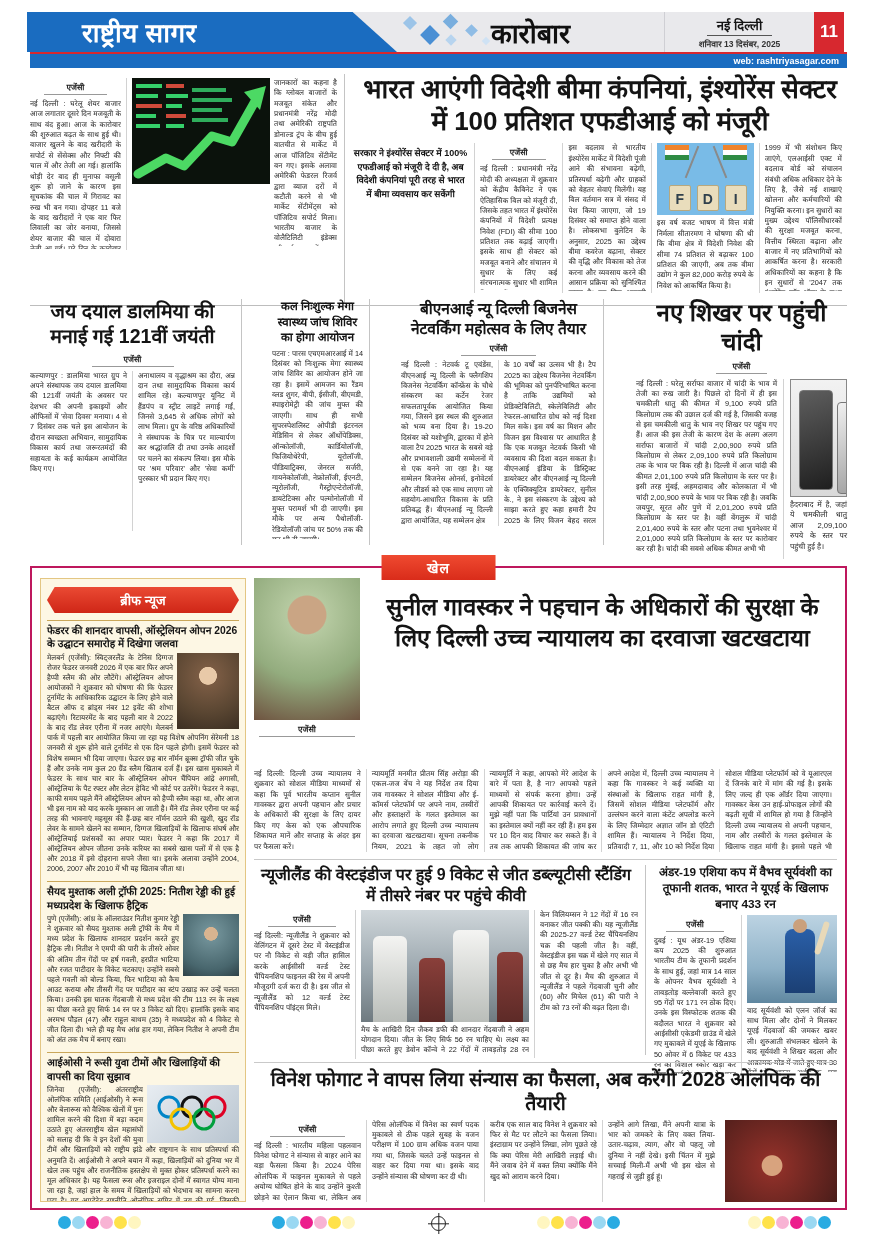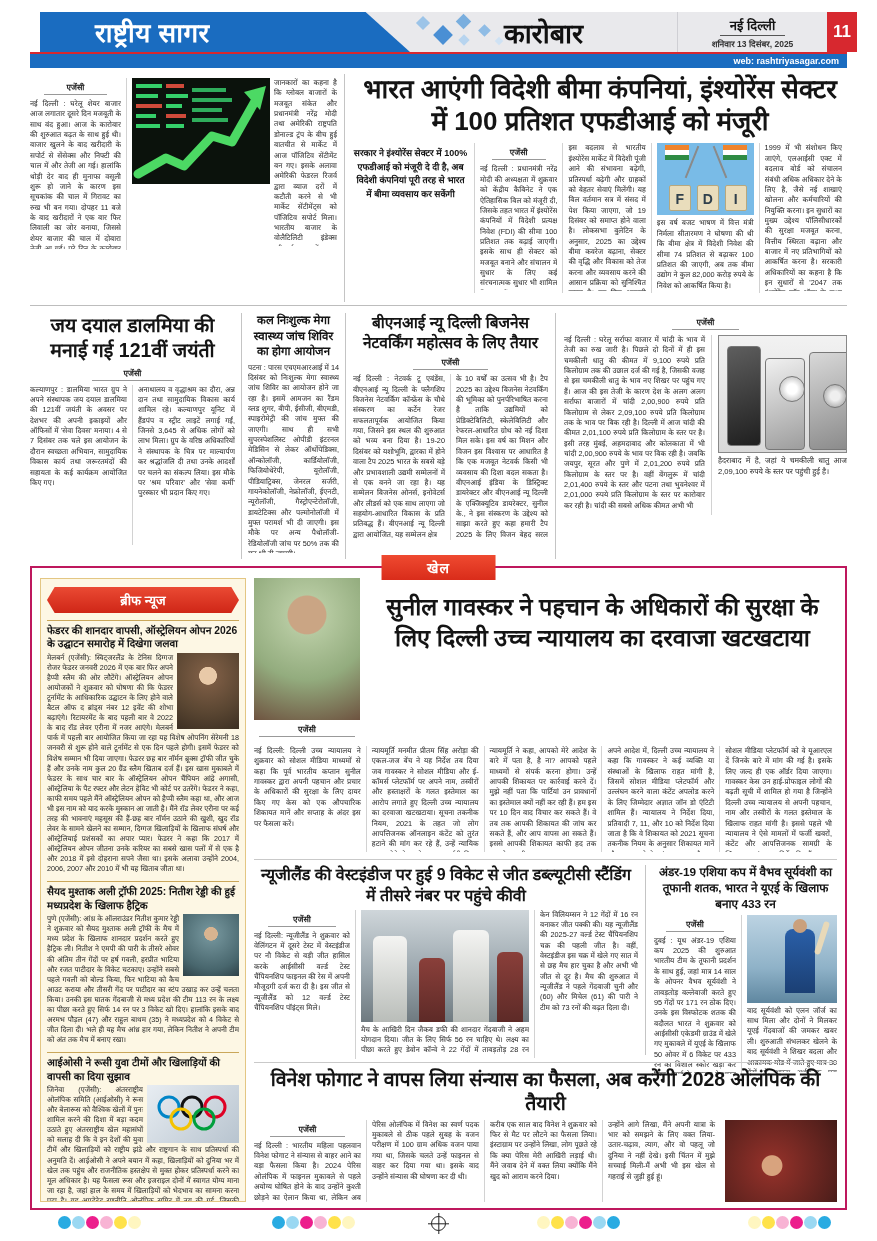--- a/index.html
+++ b/index.html
@@ -1,21 +1,21 @@
 <!DOCTYPE html>
 <html><head>
 <meta charset="utf-8">
 <style>
   * { margin:0; padding:0; box-sizing:border-box; }
   html,body { background:#ffffff; }
   body { font-family:"Liberation Sans","DejaVu Sans",sans-serif; }
   .page { position:relative; width:877px; height:1241px; background:#fff; overflow:hidden; color:#141414; margin:0 auto; }
 
   
-  .masthead { position:absolute; left:40px; top:12px; width:817px; height:40px; background:#e9e9ec; display:flex; overflow:hidden; }
+  .masthead { position:absolute; left:27px; top:12px; width:817px; height:40px; background:#e9e9ec; display:flex; overflow:hidden; }
   .mast-blue { position:relative; width:370px; background:#1a6cc0; color:#fff; display:flex; align-items:center; clip-path:polygon(0 0,88% 0,100% 100%,0 100%); }
   .paper-name { font-size:26px; font-weight:800; padding-left:55px; letter-spacing:.5px; white-space:nowrap; }
   .diamonds { position:absolute; left:360px; top:0; width:120px; height:40px; }
   .dia { position:absolute; background:#2f7ecb; transform:rotate(45deg); }
   .dia.l1{ left:18px; top:6px;  width:10px; height:10px; background:#9cc4e8;}
   .dia.l2{ left:36px; top:16px; width:14px; height:14px; background:#4a8fd4;}
   .dia.l3{ left:58px; top:4px;  width:11px; height:11px; background:#79aede;}
   .dia.l4{ left:60px; top:24px; width:8px;  height:8px;  background:#b7d4ef;}
   .dia.l5{ left:80px; top:14px; width:9px;  height:9px;  background:#8fbce5;}
   .dia.l6{ left:96px; top:26px; width:6px;  height:6px;  background:#cfe2f4;}
@@ -48,21 +48,21 @@
   .fdi-col:last-child { border-right:none; }
   .fdi-img { width:100%; height:72px; background:#79bbe7; position:relative; overflow:hidden; margin-bottom:3px; }
   .tile { position:absolute; bottom:4px; width:22px; height:26px; background:#e9ddbc; border:1px solid #b7a87e; border-radius:2px; font-size:14px; font-weight:800; color:#30404c; text-align:center; line-height:26px; }
   .flag { position:absolute; width:24px; height:15px; }
   .flag .s1{height:5px;background:#f0842c;} .flag .s2{height:5px;background:#fff;} .flag .s3{height:5px;background:#2e8b44;}
   .pole { position:absolute; width:2px; height:34px; background:#8a8a8a; }
 
   .hrule-1 { position:absolute; left:30px; top:305px; width:817px; height:1px; background:#bdbdbd; }
 
   
-  .row-mid { position:absolute; left:30px; top:313px; width:817px; height:246px; display:flex; }
+  .row-mid { position:absolute; left:30px; top:299px; width:817px; height:246px; display:flex;gap:24px; }
   .art-dalmia { width:212px; padding-right:6px; border-right:1px solid #c4c4c4; }
   .dalmia-head { font-size:19.5px; font-weight:800; line-height:1.3; text-align:center; }
   .twocol { display:flex; margin-top:2px; }
   .twocol > div { flex:1; }
   .twocol > div:first-child { padding-right:5px; border-right:1px solid #d2d2d2; }
   .twocol > div:last-child { padding-left:5px; }
   .art-health { width:104px; padding:0 6px; border-right:1px solid #c4c4c4; }
   .health-head { font-size:11.5px; font-weight:800; line-height:1.35; text-align:center; margin-bottom:3px; }
   .art-bni { width:210px; padding:0 7px; border-right:1px solid #c4c4c4; }
   .bni-head { font-size:15.5px; font-weight:800; line-height:1.3; text-align:center; }
@@ -88,21 +88,21 @@
   .ph-federer { float:right; width:62px; height:76px; margin:0 0 2px 4px; background:radial-gradient(circle at 50% 30%,#e8c9a8 14%,#7a5b43 15%,#5a4632 60%,#3c2f22 100%); }
   .ph-nitish { float:right; width:56px; height:62px; margin:0 0 2px 4px; background:radial-gradient(circle at 50% 32%,#d9b490 13%,#6f8f96 14%,#48666d 70%,#2f4248 100%); }
   .ph-olympic { float:right; width:92px; height:58px; margin:0 0 2px 4px; background:linear-gradient(135deg,#e8edf2,#b8c4cf); position:relative; }
 
   .sports-main { flex:1; display:flex; flex-direction:column; }
   .gav-top { display:flex; gap:8px; }
   .gav-photo { width:106px; height:142px; background:radial-gradient(circle at 50% 26%,#caa584 16%,#b5c9a0 17%,#93ac7e 55%,#6e5340 100%); flex:none; }
   .gav-headwrap { flex:1; }
   .gav-head { font-size:23.5px; font-weight:800; line-height:1.3; text-align:center; padding-top:14px; }
   .gav-body { display:flex; margin-top:5px; height:106px; }
-  .gav-col { flex:1; padding:0 5px; border-right:1px solid #d2d2d2; }
+  .gav-col { flex:1; padding:0 5px; border-right:1px solid #d2d2d2;margin-top:23px; }
   .gav-col:last-child { border-right:none; }
 
   .nz-row { display:flex; gap:8px; margin-top:7px; height:196px; border-top:1px solid #c9c9c9; padding-top:5px; }
   .nz { width:392px; border-right:1px solid #c4c4c4; padding-right:7px; }
   .nz-head { font-size:16px; font-weight:800; line-height:1.3; text-align:center; }
   .nz-body { display:flex; margin-top:3px; }
   .nz-c1 { width:102px; padding-right:5px; border-right:1px solid #d2d2d2; }
   .nz-mid { width:178px; padding:0 5px; }
   .nz-img { width:100%; height:112px; background:linear-gradient(180deg,#cfd6da 0%,#9aa6ad 55%,#6f7a80 100%); position:relative; overflow:hidden; margin-bottom:3px; }
   .nz-fig { position:absolute; bottom:0; background:linear-gradient(180deg,#f4f4f2,#b9bdb9); border-radius:6px 6px 0 0; }
@@ -255,20 +255,21 @@
     <article class="art-bni">
       <h2 class="bni-head">बीएनआई न्यू दिल्ली बिजनेस नेटवर्किंग महोत्सव के लिए तैयार</h2>
       <span class="byline" style="width:38%;">एजेंसी</span>
       <div class="twocol">
         <div class="bodytxt" style="height:166px;">नई दिल्ली : नेटवर्क टू एबंडेंस, बीएनआई न्यू दिल्ली के फ्लैगशिप बिजनेस नेटवर्किंग कॉन्फ्रेंस के चौथे संस्करण का कर्टेन रेजर सफलतापूर्वक आयोजित किया गया, जिसने इस स्थल की शुरुआत को भव्य बना दिया है। 19-20 दिसंबर को यशोभूमि, द्वारका में होने वाला टैप 2025 भारत के सबसे बड़े और प्रभावशाली उद्यमी सम्मेलनों में से एक बनने जा रहा है। यह सम्मेलन बिजनेस ओनर्स, इनोवेटर्स और लीडर्स को एक साथ लाएगा जो सहयोग-आधारित विकास के प्रति प्रतिबद्ध हैं। बीएनआई न्यू दिल्ली द्वारा आयोजित, यह सम्मेलन क्षेत्र</div>
         <div class="bodytxt" style="height:166px;">के 10 वर्षों का उत्सव भी है। टैप 2025 का उद्देश्य बिजनेस नेटवर्किंग की भूमिका को पुनर्परिभाषित करना है ताकि उद्यमियों को प्रेडिक्टेबिलिटी, स्केलेबिलिटी और रेफरल-आधारित ग्रोथ को नई दिशा मिल सके। इस वर्ष का मिशन और विजन इस विश्वास पर आधारित है कि एक मजबूत नेटवर्क किसी भी व्यवसाय की दिशा बदल सकता है। बीएनआई इंडिया के डिस्ट्रिक्ट डायरेक्टर और बीएनआई न्यू दिल्ली के एक्जिक्यूटिव डायरेक्टर, सुनील के., ने इस संस्करण के उद्देश्य को साझा करते हुए कहा हमारी टैप 2025 के लिए विजन बेहद सरल लेकिन परिवर्तनकारी है।</div>
       </div>
     </article>
 
     <article class="art-silver">
+      <h1 class="silver-head">नए शिखर पर पहुंची चांदी</h1>
       <span class="byline" style="width:24%;">एजेंसी</span>
       <div class="silver-body">
         <div class="silver-txt bodytxt" style="height:180px;">नई दिल्ली : घरेलू सर्राफा बाजार में चांदी के भाव में तेजी का रुख जारी है। पिछले दो दिनों में ही इस चमकीली धातु की कीमत में 9,100 रुपये प्रति किलोग्राम तक की उछाल दर्ज की गई है, जिसकी वजह से इस चमकीली धातु के भाव नए शिखर पर पहुंच गए हैं। आज की इस तेजी के कारण देश के अलग अलग सर्राफा बाजारों में चांदी 2,00,900 रुपये प्रति किलोग्राम से लेकर 2,09,100 रुपये प्रति किलोग्राम तक के भाव पर बिक रही है। दिल्ली में आज चांदी की कीमत 2,01,100 रुपये प्रति किलोग्राम के स्तर पर है। इसी तरह मुंबई, अहमदाबाद और कोलकाता में भी चांदी 2,00,900 रुपये के भाव पर बिक रही है। जबकि जयपुर, सूरत और पुणे में 2,01,200 रुपये प्रति किलोग्राम के स्तर पर है। वहीं बेंगलुरू में चांदी 2,01,400 रुपये के स्तर और पटना तथा भुवनेश्वर में 2,01,000 रुपये प्रति किलोग्राम के स्तर पर कारोबार कर रही है। चांदी की सबसे अधिक कीमत अभी भी</div>
         <div class="silver-right">
           <div class="silver-img">
             <div class="bar" style="left:8px; top:10px; width:34px; height:100px; background:linear-gradient(160deg,#5e5e5e,#1f1f1f);"></div>
             <div class="bar" style="left:46px; top:22px; width:40px; height:92px; background:linear-gradient(160deg,#f0f0f0,#9d9d9d); "></div>
             <div class="bar" style="left:90px; top:16px; width:44px; height:98px; background:linear-gradient(160deg,#d8d8d8,#8a8a8a);"></div>
 
             <div class="bar" style="left:60px; top:40px; width:26px; height:26px; border-radius:50%; background:radial-gradient(circle,#ffffff 30%,#a8a8a8);"></div>
@@ -383,21 +384,21 @@
 
         <article class="vinesh-row">
           <h2 class="vinesh-head">विनेश फोगाट ने वापस लिया संन्यास का फैसला, अब करेंगी 2028 ओलंपिक की तैयारी</h2>
           <div class="vinesh-body">
             <div class="vin-col">
               <span class="byline">एजेंसी</span>
               <div class="bodytxt" style="height:98px;">नई दिल्ली : भारतीय महिला पहलवान विनेश फोगाट ने संन्यास से बाहर आने का बड़ा फैसला किया है। 2024 पेरिस ओलंपिक में फाइनल मुकाबले से पहले अयोग्य घोषित होने के बाद उन्होंने कुश्ती छोड़ने का ऐलान किया था, लेकिन अब वह 2028 लॉस एंजेलिस (एलए) ओलंपिक में हिस्सा लेंगी।</div>
             </div>
             <div class="vin-col bodytxt">पेरिस ओलंपिक में विनेश का स्वर्ण पदक मुकाबले से ठीक पहले सुबह के वजन परीक्षण में 100 ग्राम अधिक वजन पाया गया था, जिसके चलते उन्हें फाइनल से बाहर कर दिया गया था। इसके बाद उन्होंने संन्यास की घोषणा कर दी थी।</div>
             <div class="vin-col bodytxt">करीब एक साल बाद विनेश ने शुक्रवार को फिर से मैट पर लौटने का फैसला लिया। इंस्टाग्राम पर उन्होंने लिखा, लोग पूछते रहे कि क्या पेरिस मेरी आखिरी लड़ाई थी। मैंने जवाब देने में वक्त लिया क्योंकि मैंने खुद को आराम करने दिया।</div>
-            <div class="vin-col bodytxt" style="border-right:none;">उन्होंने आगे लिखा, मैंने अपनी यात्रा के भार को समझने के लिए वक्त लिया- उतार-चढ़ाव, त्याग, और वो पहलू जो दुनिया ने नहीं देखे। इसी चिंतन में मुझे सच्चाई मिली-मैं अभी भी इस खेल से गहराई से जुड़ी हुई हूं।</div>
+            <div class="vin-col bodytxt" style="border-right:none;">उन्होंने आगे लिखा, मैंने अपनी यात्रा के भार को जमकरे के लिए वक्त लिया- उतार-चढ़ाव, त्याग, और वो पहलू जो दुनिया ने नहीं देखे। इसी चिंतन में मुझे सच्चाई मिली-मैं अभी भी इस खेल से गहराई से जुड़ी हुई हूं।</div>
             <div class="vinesh-photo"></div>
           </div>
         </article>
 
       </div>
     </div>
   </section>
 
   <footer class="regmarks">
     <div class="dots" style="left:58px;">

